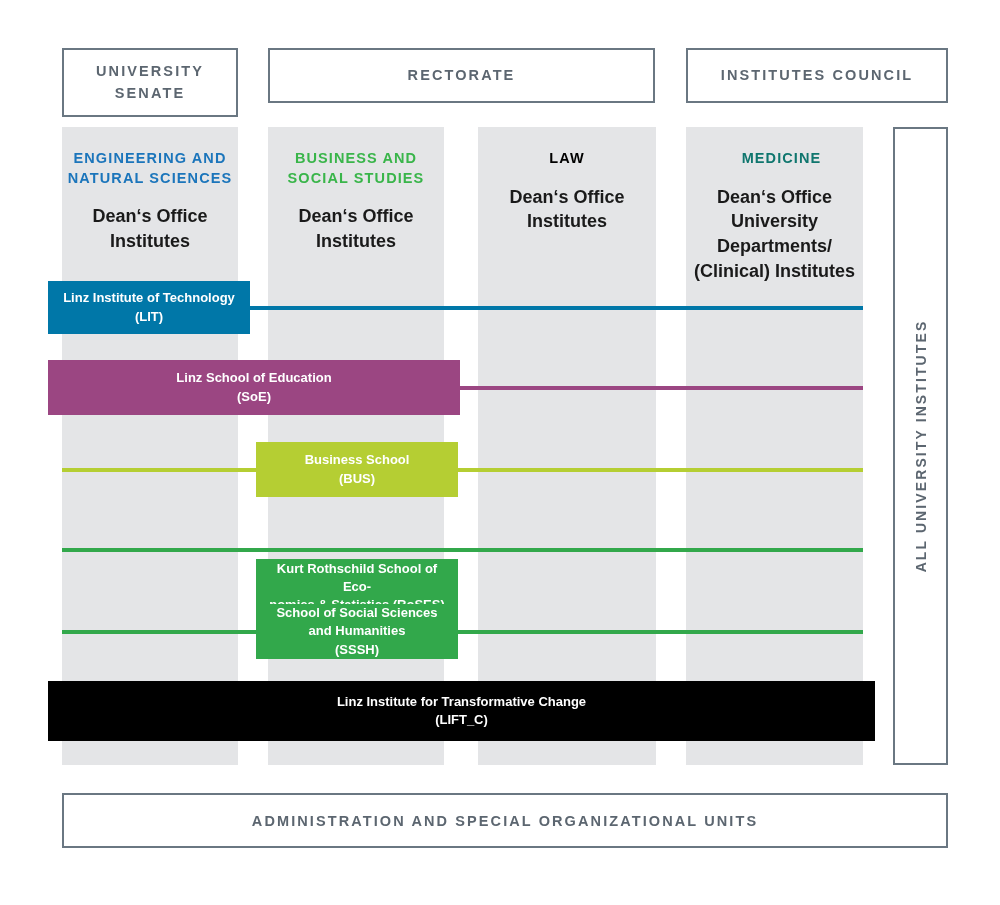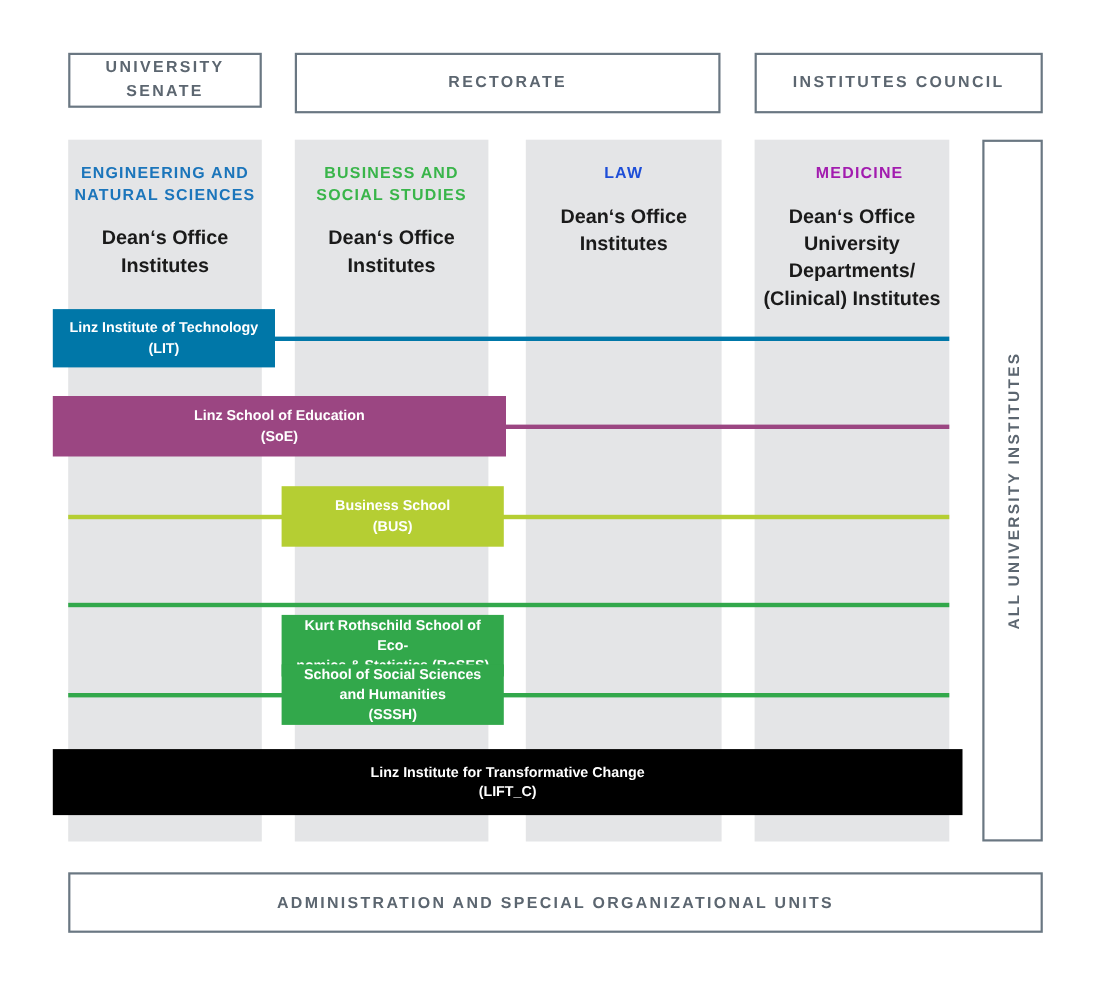--- a/index.html
+++ b/index.html
@@ -29,21 +29,21 @@
     display: flex;
     align-items: center;
     justify-content: center;
     text-align: center;
     color: #5c6670;
     font-size: 14.5px;
     font-weight: bold;
     letter-spacing: 2.1px;
     line-height: 1.5;
   }
-  #gov-senate  { left: 62px;  top: 48px; width: 176px; height: 50px; }
+  #gov-senate  { left: 62px;  top: 48px; width: 176px; height: 69px; }
   #gov-rector  { left: 268px; top: 48px; width: 387px; height: 55px; }
   #gov-council { left: 686px; top: 48px; width: 262px; height: 55px; }
 
   
   .faculty-col {
     position: absolute;
     top: 127px;
     height: 638px;
     background: #e4e5e7;
   }
@@ -166,28 +166,28 @@
 
   <div class="faculty-col" id="col-bus">
     <div class="faculty-head">
       <div class="faculty-title" style="color: rgb(57, 181, 74);">BUSINESS AND SOCIAL STUDIES</div>
       <div class="faculty-sub">Dean‘s Office<br>Institutes</div>
     </div>
   </div>
 
   <div class="faculty-col" id="col-law">
     <div class="faculty-head">
-      <div class="faculty-title" style="color: #1d4ed8;">LAW</div>
+      <div class="faculty-title" style="color: #000000;">LAW</div>
       <div class="faculty-sub">Dean‘s Office<br>Institutes</div>
     </div>
   </div>
 
   <div class="faculty-col" id="col-med">
     <div class="faculty-head">
-      <div class="faculty-title" style="color: #a21caf; padding-left: 14px;">MEDICINE</div>
+      <div class="faculty-title" style="color: #0f766e; padding-left: 14px;">MEDICINE</div>
       <div class="faculty-sub">Dean‘s Office<br>University Departments/<br>(Clinical) Institutes</div>
     </div>
   </div>
 
   <div class="connector" style="top: 306px; background: rgb(0, 119, 168);"></div>
   <div class="connector" style="top: 386px; background: rgb(155, 70, 130);"></div>
   <div class="connector" style="top: 468px; background: rgb(181, 206, 51);"></div>
   <div class="connector" style="top: 548px; background: rgb(50, 168, 75);"></div>
   <div class="connector" style="top: 630px; background: rgb(50, 168, 75);"></div>
 

